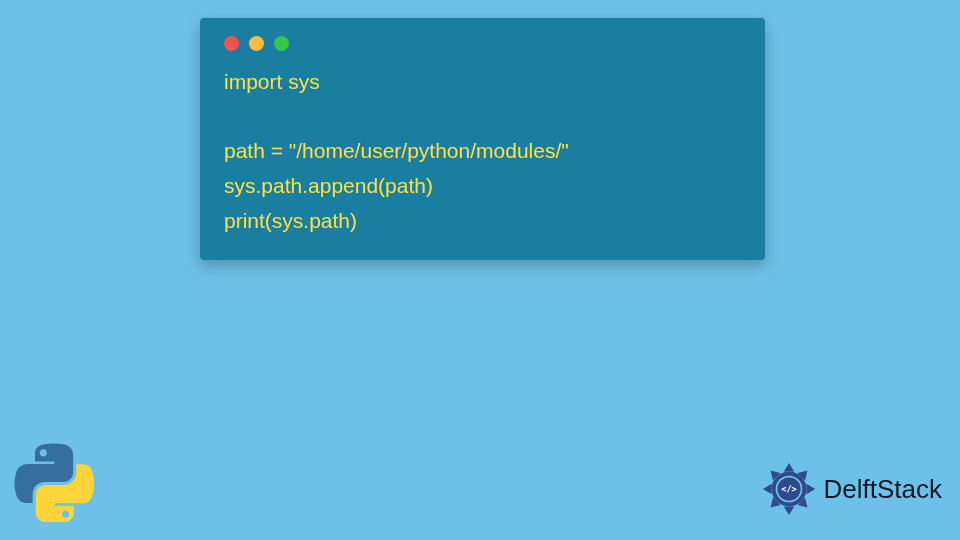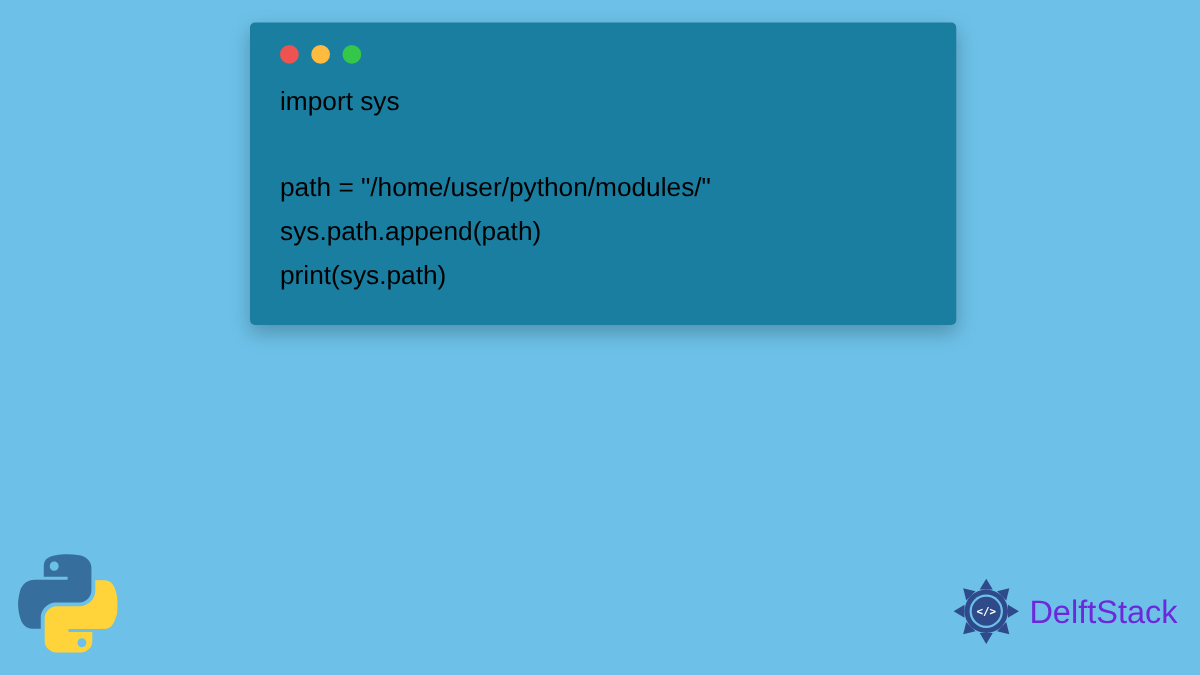--- a/index.html
+++ b/index.html
@@ -28,21 +28,21 @@
   }
   .traffic-lights .dot {
     width: 15px;
     height: 15px;
     border-radius: 50%;
   }
   .dot.red { background: #ef5350; }
   .dot.yellow { background: #fdbc40; }
   .dot.green { background: #34c749; }
   .code {
-    color: #000000;
+    color: #fde047;
     font-size: 21px;
     line-height: 1.65;
     font-family: -apple-system, BlinkMacSystemFont, "Segoe UI", Arial, sans-serif;
     white-space: pre;
   }
   .python-logo {
     position: absolute;
     left: 14px;
     bottom: 18px;
     width: 80px;
@@ -50,21 +50,21 @@
   }
   .brand {
     position: absolute;
     right: 18px;
     bottom: 22px;
     display: flex;
     align-items: center;
     gap: 6px;
   }
   .brand-text {
-    color: #6d28d9;
+    color: #0f172a;
     font-size: 26px;
     font-weight: 500;
     font-family: Arial, sans-serif;
   }
   .brand-icon {
     width: 58px;
     height: 58px;
   }
 </style>
 </head>

